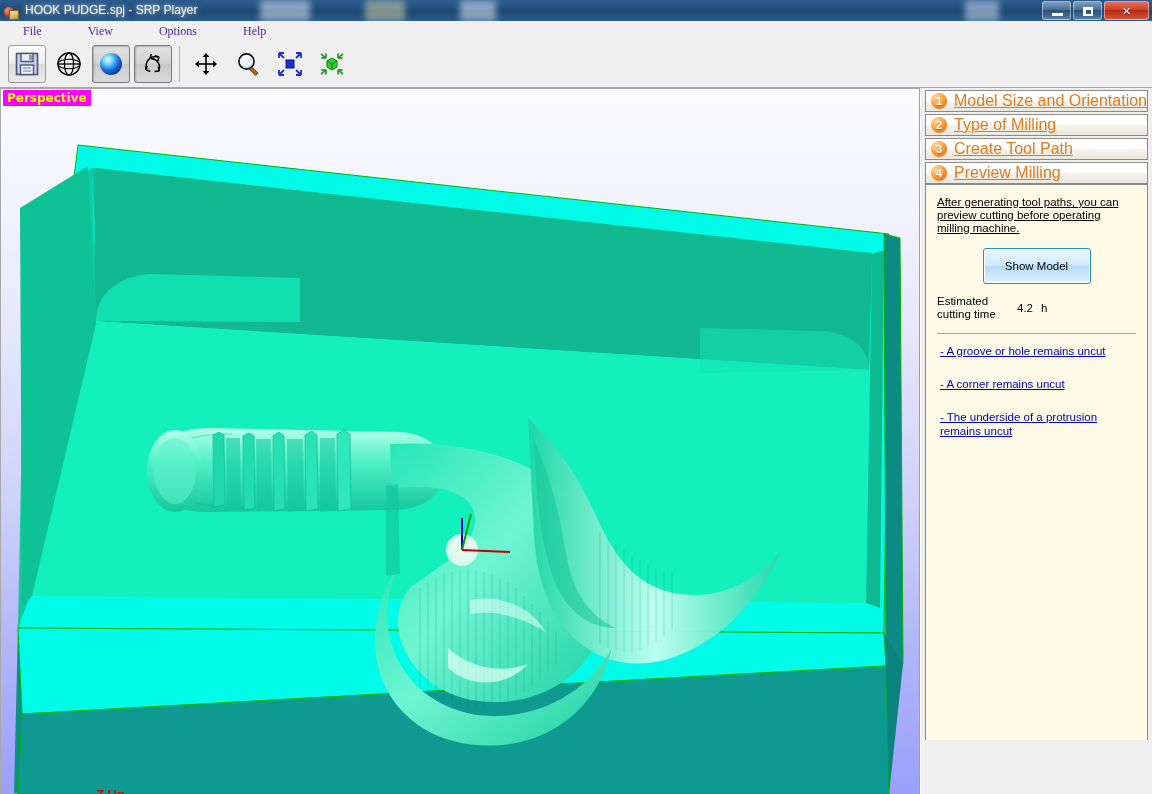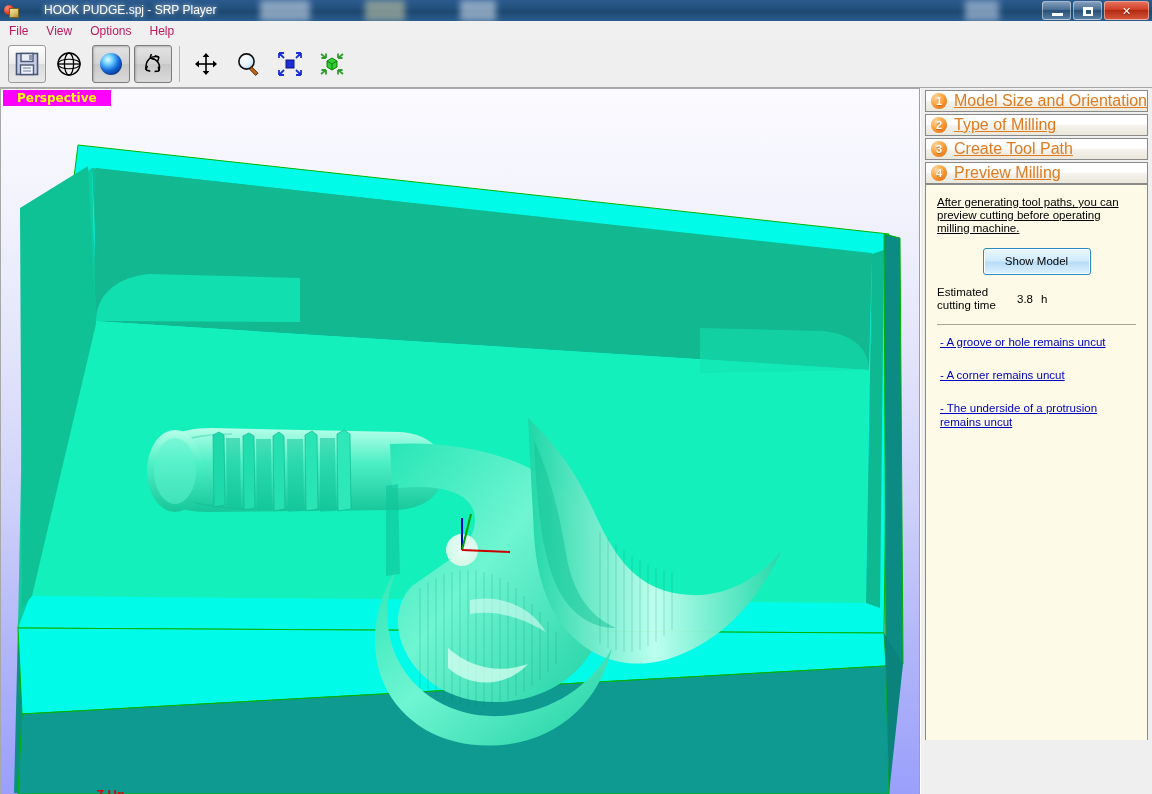--- a/index.html
+++ b/index.html
@@ -12,21 +12,21 @@
 
   
   #titlebar {
     position: absolute; left: 0; top: 0; width: 1152px; height: 21px;
     background: linear-gradient(180deg,#2c5a8e 0%,#23527f 35%,#1d4871 55%,#2a5c8d 100%);
     overflow: hidden;
   }
   #titlebar .glass-blob {
     position: absolute; top: 0; height: 21px; filter: blur(3px); opacity: .55;
   }
-  #titlebar .tb-left { display: flex; align-items: center; height: 21px; padding-left: 4px; position: relative; z-index: 3; gap: 19px;}
+  #titlebar .tb-left { display: flex; align-items: flex-end; height: 21px; padding-left: 4px; position: relative; z-index: 3;}
   #app-icon {
     width: 16px; height: 16px; position: relative; flex: 0 0 16px; margin-right: 5px;
   }
   #app-icon .ball {
     position:absolute; left:0; top:2px; width:10px; height:10px; border-radius:50%;
     background: radial-gradient(circle at 32% 30%, #ff8a7a 0%, #e23b1e 55%, #9c1c08 100%);
   }
   #app-icon .plate {
     position:absolute; left:5px; top:5px; width:10px; height:10px;
     background: linear-gradient(150deg,#f4e3a5 0%,#d9bd62 60%,#b08f33 100%);
@@ -59,21 +59,21 @@
   .win-btn.max .sq1 { position:absolute; left:9px; top:5px; width:10px; height:9px; border:2px solid #fff; box-sizing:border-box; }
   .win-btn.max .sq2 { position:absolute; left:11px; top:7px; width:7px; height:6px; border:1px solid #fff; background:transparent; box-sizing:border-box;}
 
   
   #menubar {
     position: absolute; left: 0; top: 21px; width: 1152px; height: 20px;
     background: #f0f0f0;
     display: flex; align-items: center;
   }
   .menu-item {
-    font-size: 12px; color: #be185d; padding: 2px 9px; line-height: 15px; cursor: default;
+    font-size: 12px; color: #4c1d95; padding: 2px 23px; line-height: 15px; cursor: default; font-family: Liberation Serif, serif;
   }
 
   
   #toolbar {
     position: absolute; left: 0; top: 41px; width: 1152px; height: 47px;
     background: #efefef;
     border-bottom: 1px solid #a6a6a6;
     box-sizing: border-box;
   }
   #toolbar .tb-inner { display: flex; align-items: center; height: 46px; padding-left: 8px; }
@@ -103,21 +103,21 @@
   }
   #viewport-frame {
     position:absolute; left:0; top:0; width:920px; height:706px;
     border-left: 1px solid #a8a8a8; border-top: 1px solid #a8a8a8;
     box-sizing: border-box; pointer-events:none;
   }
   #perspective-label {
     position: absolute; left: 3px; top: 2px; z-index: 6;
     background: #ff00ff; color: #ffff00;
     font-size: 12px; font-weight: bold; line-height: 14px;
-    padding: 1px 14px; font-family: "DejaVu Sans", sans-serif;
+    padding: 1px 4px; font-family: "DejaVu Sans", sans-serif;
     white-space: nowrap;
   }
   #bottom-red-text {
     position:absolute; left: 96px; top: 788px; z-index: 7;
     color:#e00000; font-size:13px; font-weight:bold; line-height:13px;
     overflow:hidden; height:6px; font-family:"Liberation Sans", sans-serif;
   }
 
   
   #rightpanel {
@@ -145,21 +145,21 @@
     border: 1px solid #8a8a8a; background: #fdfbe8; box-sizing: border-box;
     overflow: hidden;
   }
   .pb-text {
     font-size: 11.5px; color: #000; line-height: 13px;
     margin: 11px 11px 0 11px;
     text-decoration: underline;
   }
   #show-model-btn {
     display: block; margin: 13px auto 4px auto;
-    width: 108px; height: 27px; box-sizing: border-box;
+    width: 108px; height: 36px; box-sizing: border-box;
     border: 1px solid #2a8cc7; border-radius: 3px;
     background: linear-gradient(180deg,#eaf6ff 0%,#cfeafc 48%,#b6dcf7 52%,#dff1fe 100%);
     font-size: 11.5px; color: #000; font-family: "Liberation Sans", sans-serif;
     line-height: 17px; text-align: center; padding: 0; cursor: pointer;
     box-shadow: inset 0 0 0 1px #ffffff;
   }
   #cutting-time-row {
     display: flex; align-items: center; margin: 11px 0 4px 11px;
   }
   #cutting-time-label { font-size: 11.5px; line-height: 13px; width: 72px; color:#000; }
@@ -506,21 +506,21 @@
   </div>
 
   <div id="panel-body">
 
     <div class="pb-text">After generating tool paths, you can preview cutting before operating milling machine.</div>
 
     <button id="show-model-btn">Show Model</button>
 
     <div id="cutting-time-row">
       <div id="cutting-time-label">Estimated cutting time</div>
-      <div id="cutting-time-value">3.8</div>
+      <div id="cutting-time-value">4.2</div>
       <div id="cutting-time-unit">h</div>
     </div>
 
     <div class="pb-divider"></div>
 
 
     <div style="height:10px"></div>
 
     <a class="pb-link">- A groove or hole remains uncut</a>
     <a class="pb-link">- A corner remains uncut</a>

